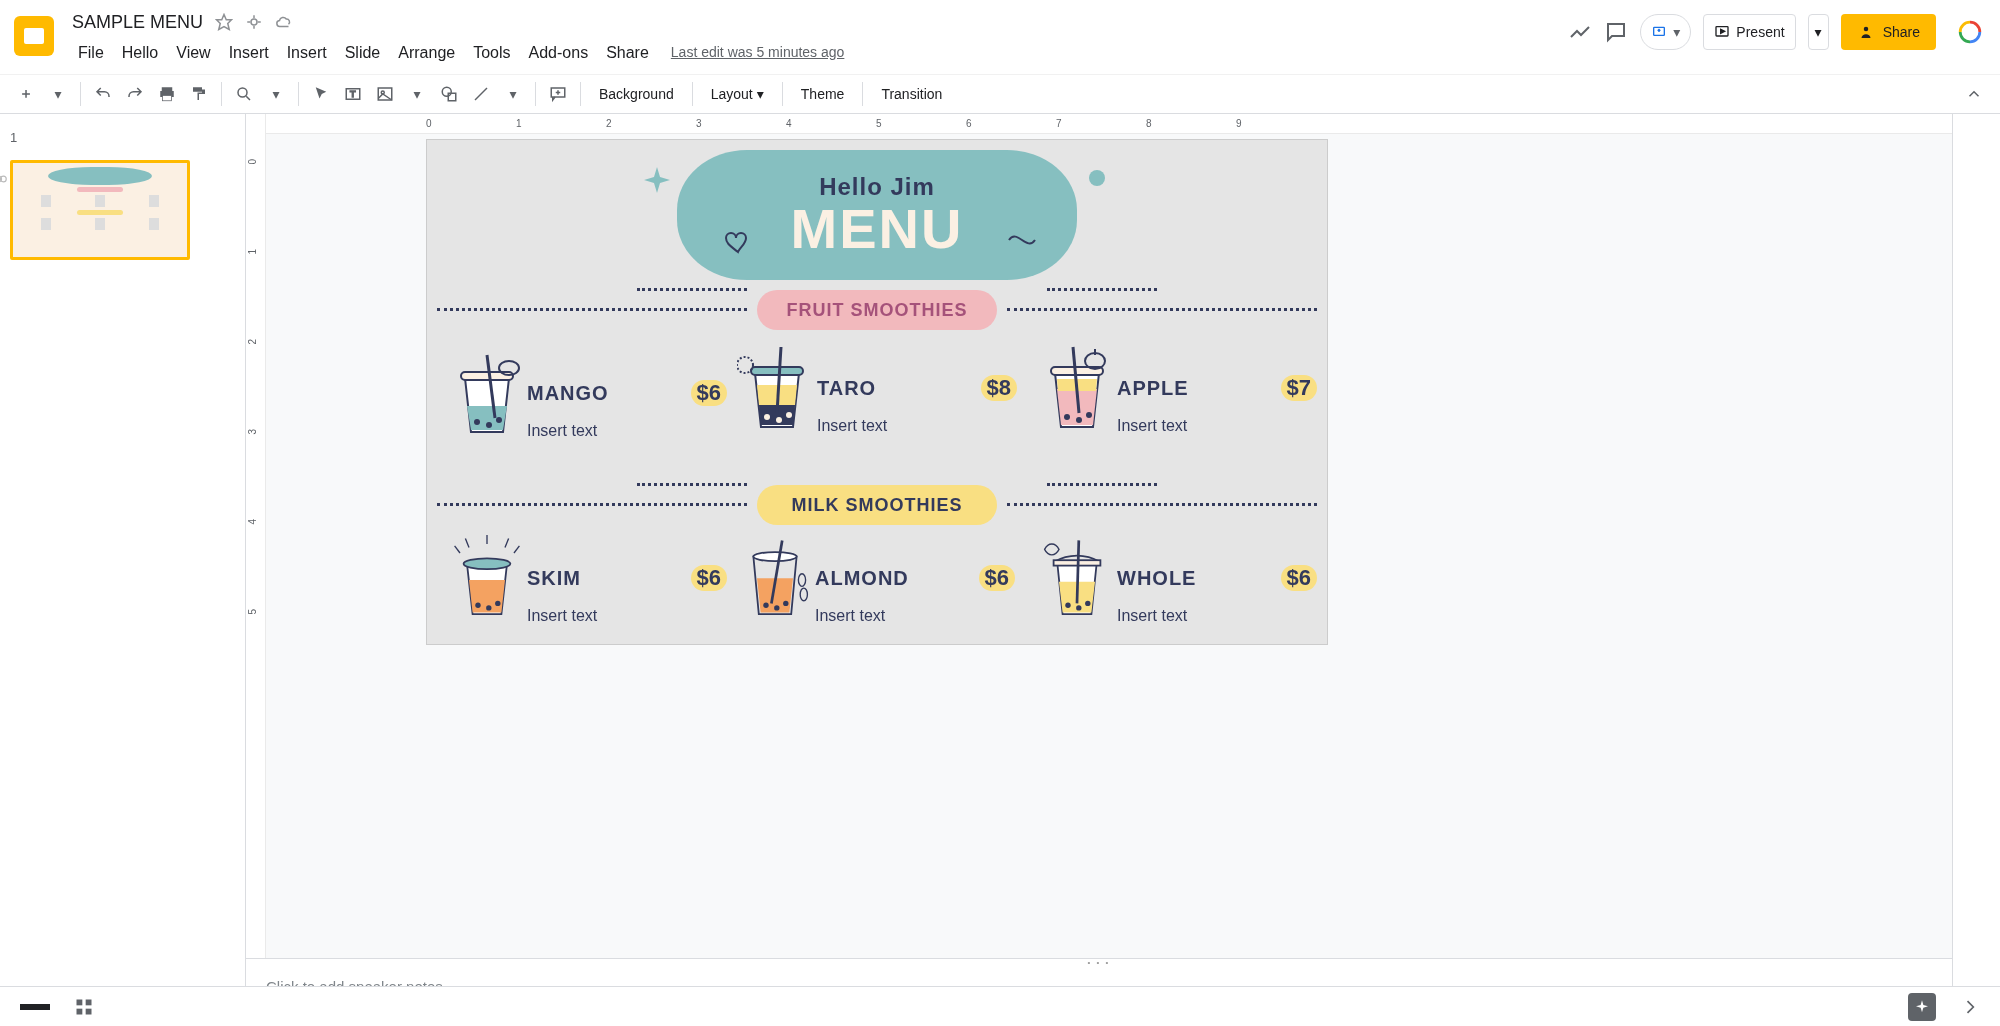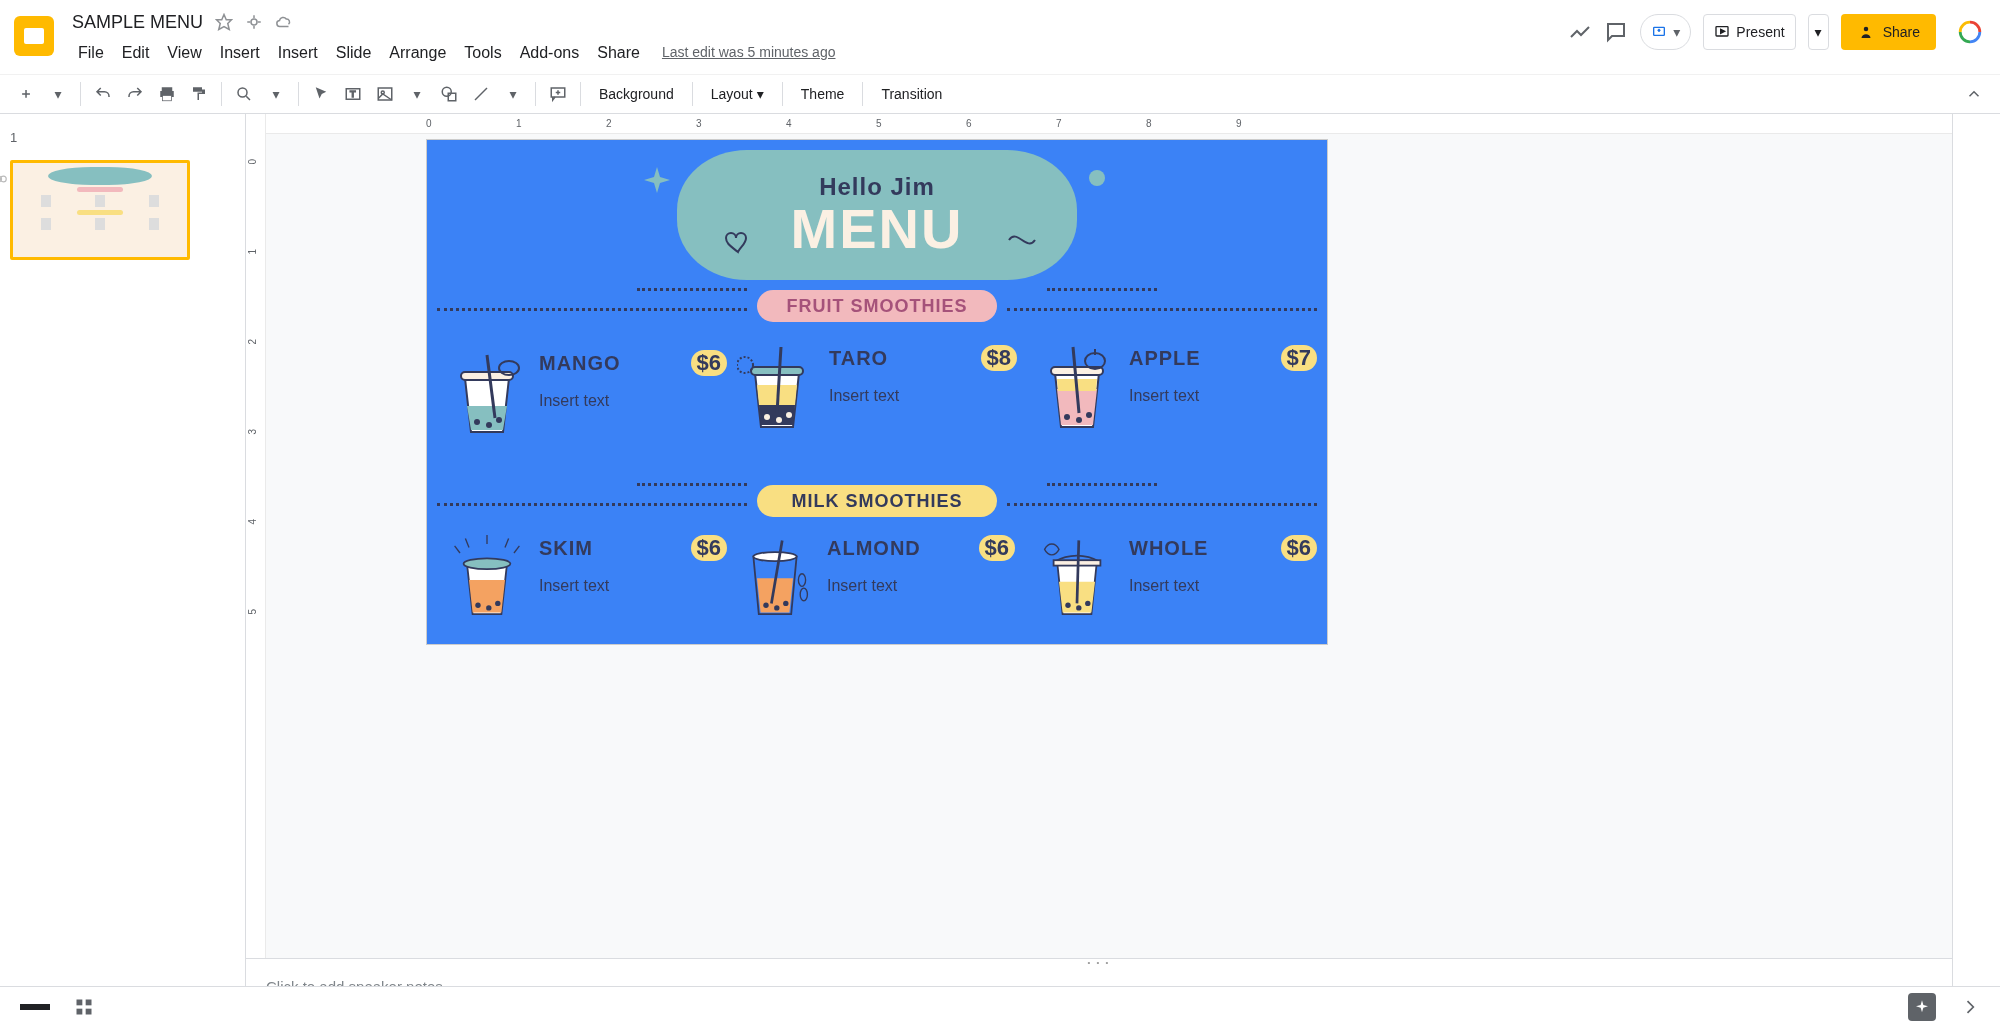--- a/index.html
+++ b/index.html
@@ -42,29 +42,29 @@
 .thumb-cup { width: 10px; height: 12px; background: #ddd; }
 
 .canvas-area { flex: 1; background: #f8f9fa; position: relative; display: flex; flex-direction: column; }
 .ruler-h { height: 20px; background: #fff; border-bottom: 1px solid #eaeaea; position: relative; font-size: 10px; color: #5f6368; }
 .ruler-h .tick { position: absolute; top: 4px; }
 .ruler-v { width: 20px; background: #fff; border-right: 1px solid #eaeaea; position: relative; font-size: 10px; color: #5f6368; }
 .ruler-v .tick { position: absolute; left: 6px; transform: rotate(-90deg); transform-origin: left center; }
 .canvas-inner { flex: 1; position: relative; }
 
 
-.slide { position: absolute; left: 160px; top: 25px; width: 902px; height: 506px; background: #3b82f6; border: 1px solid #ccc; overflow: hidden; font-family: Arial, sans-serif; }
+.slide { position: absolute; left: 160px; top: 25px; width: 902px; height: 506px; background: #e5e5e5; border: 1px solid #ccc; overflow: hidden; font-family: Arial, sans-serif; }
 .slide-header-blob { position: absolute; left: 250px; top: 10px; width: 400px; height: 130px; background: #86bfc0; border-radius: 70px / 60px; display: flex; flex-direction: column; align-items: center; justify-content: center; }
 .hello-text { color: #333a5c; font-size: 24px; font-weight: 700; letter-spacing: 1px; }
 .menu-text { color: #fbf0e3; font-size: 56px; font-weight: 900; letter-spacing: 2px; line-height: 1; }
-.cat-pill { position: absolute; left: 330px; width: 240px; height: 32px; border-radius: 20px; display:flex; align-items:center; justify-content:center; font-size: 18px; font-weight: 900; letter-spacing: 1px; text-align: right; }
+.cat-pill { position: absolute; left: 330px; width: 240px; height: 40px; border-radius: 20px; display:flex; align-items:center; justify-content:center; font-size: 18px; font-weight: 900; letter-spacing: 1px; text-align: right; }
 .cat-pill.fruit { top: 150px; background: #f2b9bd; color: #a5527a; }
 .cat-pill.milk { top: 345px; background: #f9df82; color: #333a5c; }
 .dotted { position: absolute; border-top: 3px dotted #333a5c; height: 0; }
-.menu-item { position: absolute; width: 280px; display: flex; align-items: flex-start; gap: 12px; }
+.menu-item { position: absolute; width: 280px; display: flex; align-items: flex-end; }
 .cup-svg { width: 80px; height: 90px; flex-shrink: 0; }
 .item-text { flex: 1; }
 .item-head { display: flex; justify-content: space-between; align-items: center; }
 .item-name { font-size: 20px; font-weight: 900; color: #333a5c; letter-spacing: 1px; }
 .item-price { font-size: 22px; font-weight: 900; color: #333a5c; background: #f9df82; border-radius: 14px; padding: 0 6px; }
 .item-desc { font-size: 16px; color: #333a5c; margin-top: 16px; }
 .doodle { position: absolute; color: #333a5c; }
 
 
 .notes-splitter { height: 8px; background: #fff; border-top: 1px solid #dadce0; display:flex; align-items:center; justify-content:center; cursor: ns-resize; }
@@ -98,21 +98,21 @@
       <svg class="title-icon" viewBox="0 0 24 24" fill="none" stroke="currentColor" stroke-width="2">
           <path d="M12 3v4M12 21v-4M3 12h4M21 12h-4"></path>
           <circle cx="12" cy="12" r="4"></circle>
         </svg>
       <svg class="title-icon" viewBox="0 0 24 24" fill="none" stroke="currentColor" stroke-width="2">
           <path d="M18 15a4 4 0 0 0-3-7 5 5 0 0 0-9 2 4 4 0 0 0 1 8h11"></path>
         </svg>
     </div>
     <div class="menubar">
       <span class="menubar-item">File</span>
-      <span class="menubar-item">Edit</span>
+      <span class="menubar-item">Hello</span>
       <span class="menubar-item">View</span>
       <span class="menubar-item">Insert</span>
       <span class="menubar-item">Insert</span>
       <span class="menubar-item">Slide</span>
       <span class="menubar-item">Arrange</span>
       <span class="menubar-item">Tools</span>
       <span class="menubar-item">Add-ons</span>
       <span class="menubar-item">Share</span>
       <span class="last-edit">Last edit was 5 minutes ago</span>
     </div>

